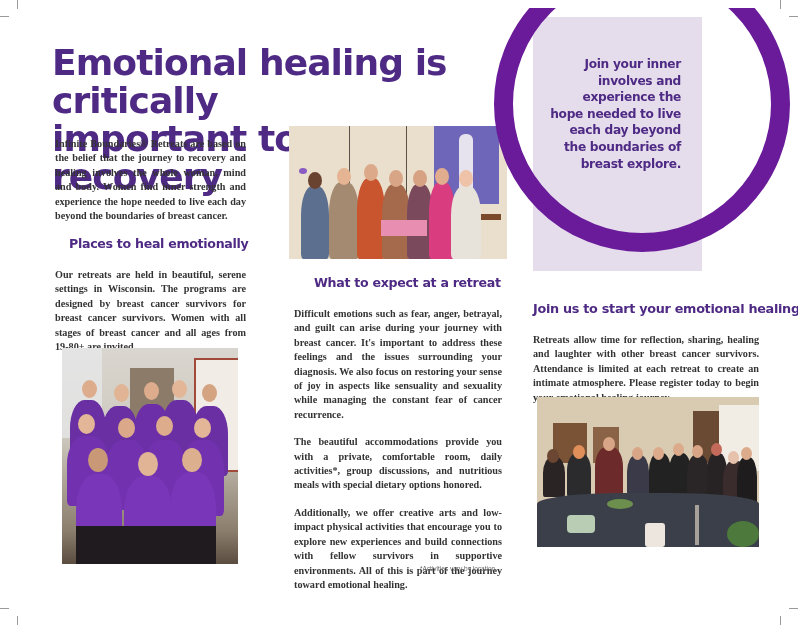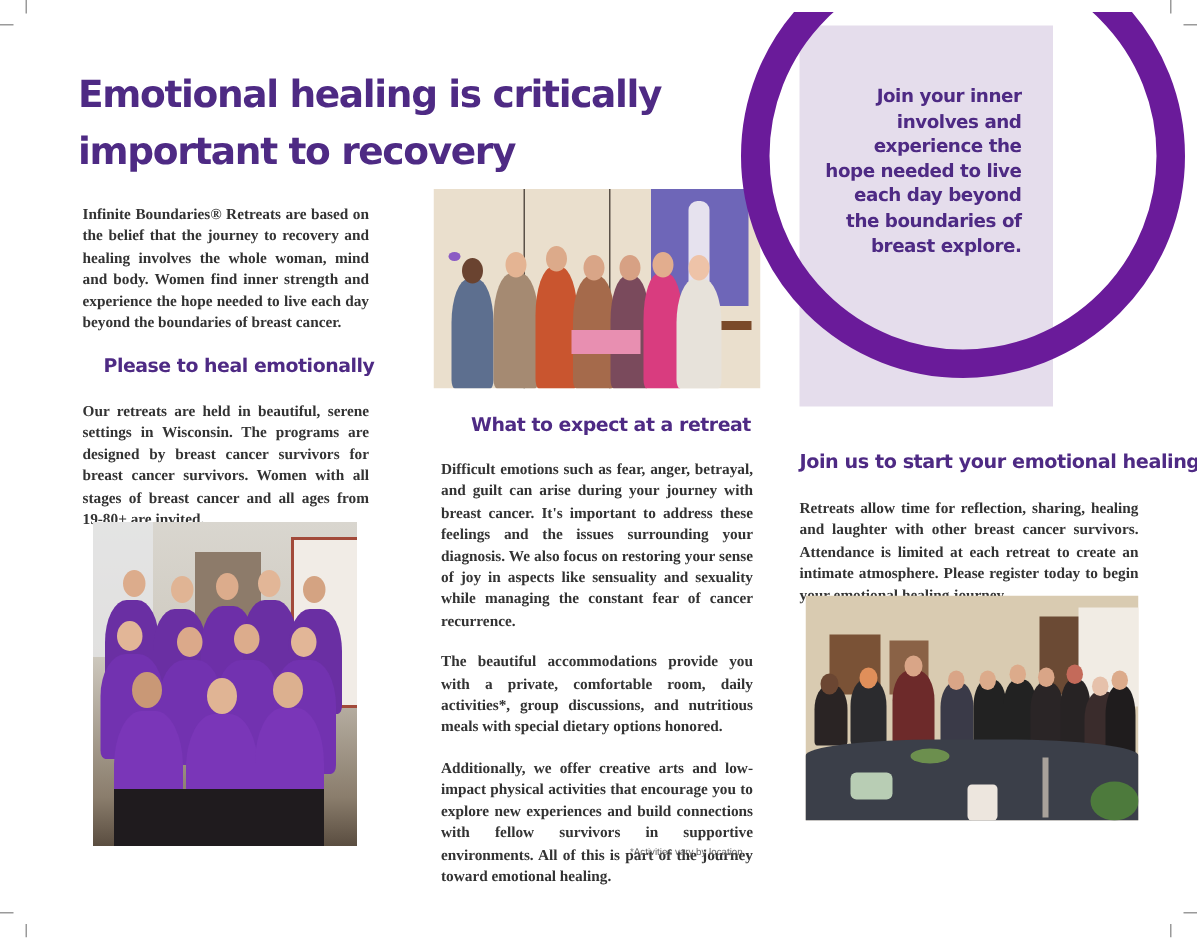--- a/index.html
+++ b/index.html
@@ -13,21 +13,21 @@
 
   
   .crop { position: absolute; background: #9a9a9a; }
   .crop.v { width: 1px; height: 9px; }
   .crop.h { height: 1px; width: 9px; }
 
   
   .main-title {
     left: 52px; top: 44px; width: 420px;
     font-family: "DejaVu Sans", "Liberation Sans", sans-serif;
-    font-weight: bold; font-size: 25px; line-height: 38px;
+    font-weight: bold; font-size: 36px; line-height: 38px;
     color: #4e2a84; letter-spacing: -0.9px;
   }
 
   .body-text {
     font-size: 10.2px; line-height: 14.4px; text-align: justify;
     color: #333;
     font-weight: bold;
   }
   .body-text p { margin: 0 0 13px 0; }
 
@@ -75,21 +75,21 @@
 <div class="crop h" style="left:789px;top:608px;"></div>
 <div class="crop v" style="left:780px;top:616px;"></div>
 
 <h1 class="abs main-title" style="margin:0;">
   <span>Emotional healing is critically</span><br>
   <span>important to recovery</span>
 </h1>
 
 <div class="abs body-text" style="left:55px;top:137px;width:191px;">Infinite Boundaries® Retreats are based on the belief that the journey to recovery and healing involves the whole woman, mind and body. Women find inner strength and experience the hope needed to live each day beyond the boundaries of breast cancer.</div>
 
-<div class="abs sub-heading" style="left:69px;top:236px;">Please to heal emotionally</div>
+<div class="abs sub-heading" style="left:69px;top:236px;">Places to heal emotionally</div>
 
 <div class="abs body-text" style="left:55px;top:268px;width:191px;">Our retreats are held in beautiful, serene settings in Wisconsin. The programs are designed by breast cancer survivors for breast cancer survivors. Women with all stages of breast cancer and all ages from  19-80+ are invited.</div>
 
 <div class="photo" style="left:62px;top:348px;width:176px;height:216px;" aria-label="Group of women in purple t-shirts posing on a staircase">
   <div class="wall" style="background:linear-gradient(180deg,#d9d6cf 0%,#cfcac0 40%,#8a7d6c 85%,#5a4d40 100%);"></div>
   <div class="abs" style="left:0;top:0;width:40px;height:90px;background:#e8eaec;opacity:.7;"></div>
   <div class="abs" style="left:132px;top:10px;width:44px;height:110px;background:#f1ece6;border:2px solid #a24a3a;"></div>
   <div class="abs" style="left:68px;top:20px;width:44px;height:60px;background:#8d7b6a;"></div>
 
   <div class="person" style="left:8px;top:52px;width:36px;height:70px;background:#6a2fa3;"></div>

